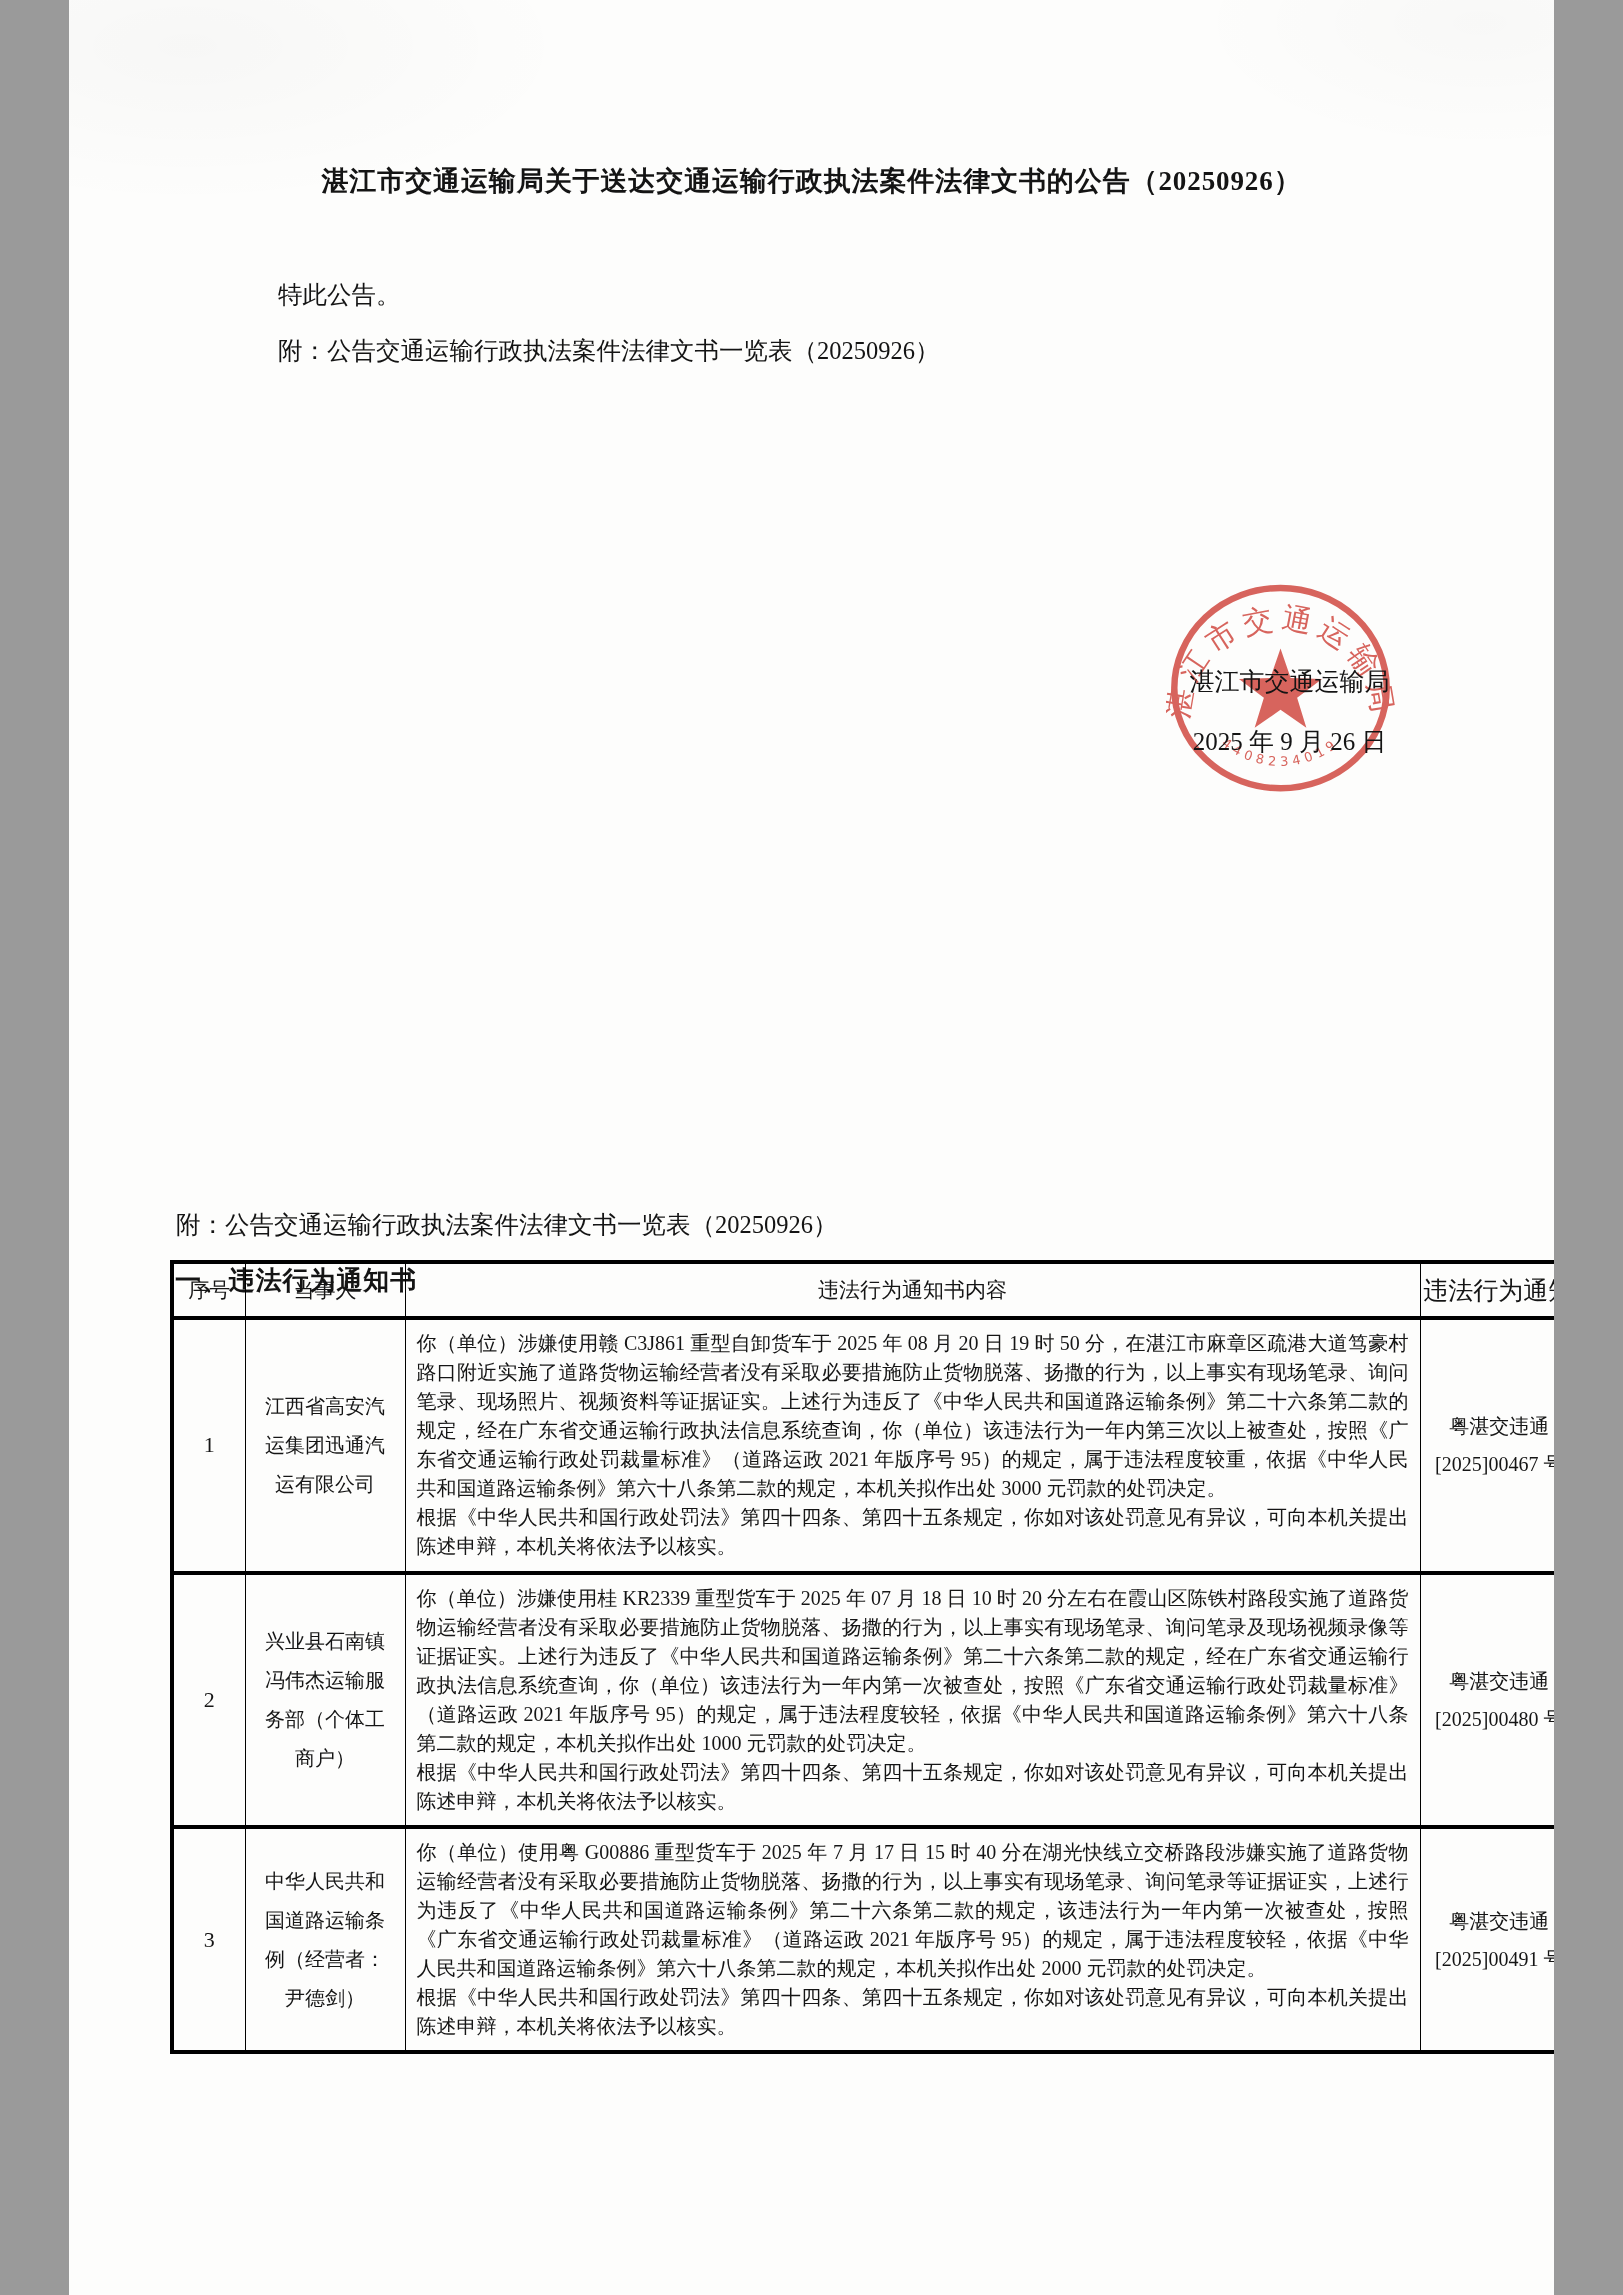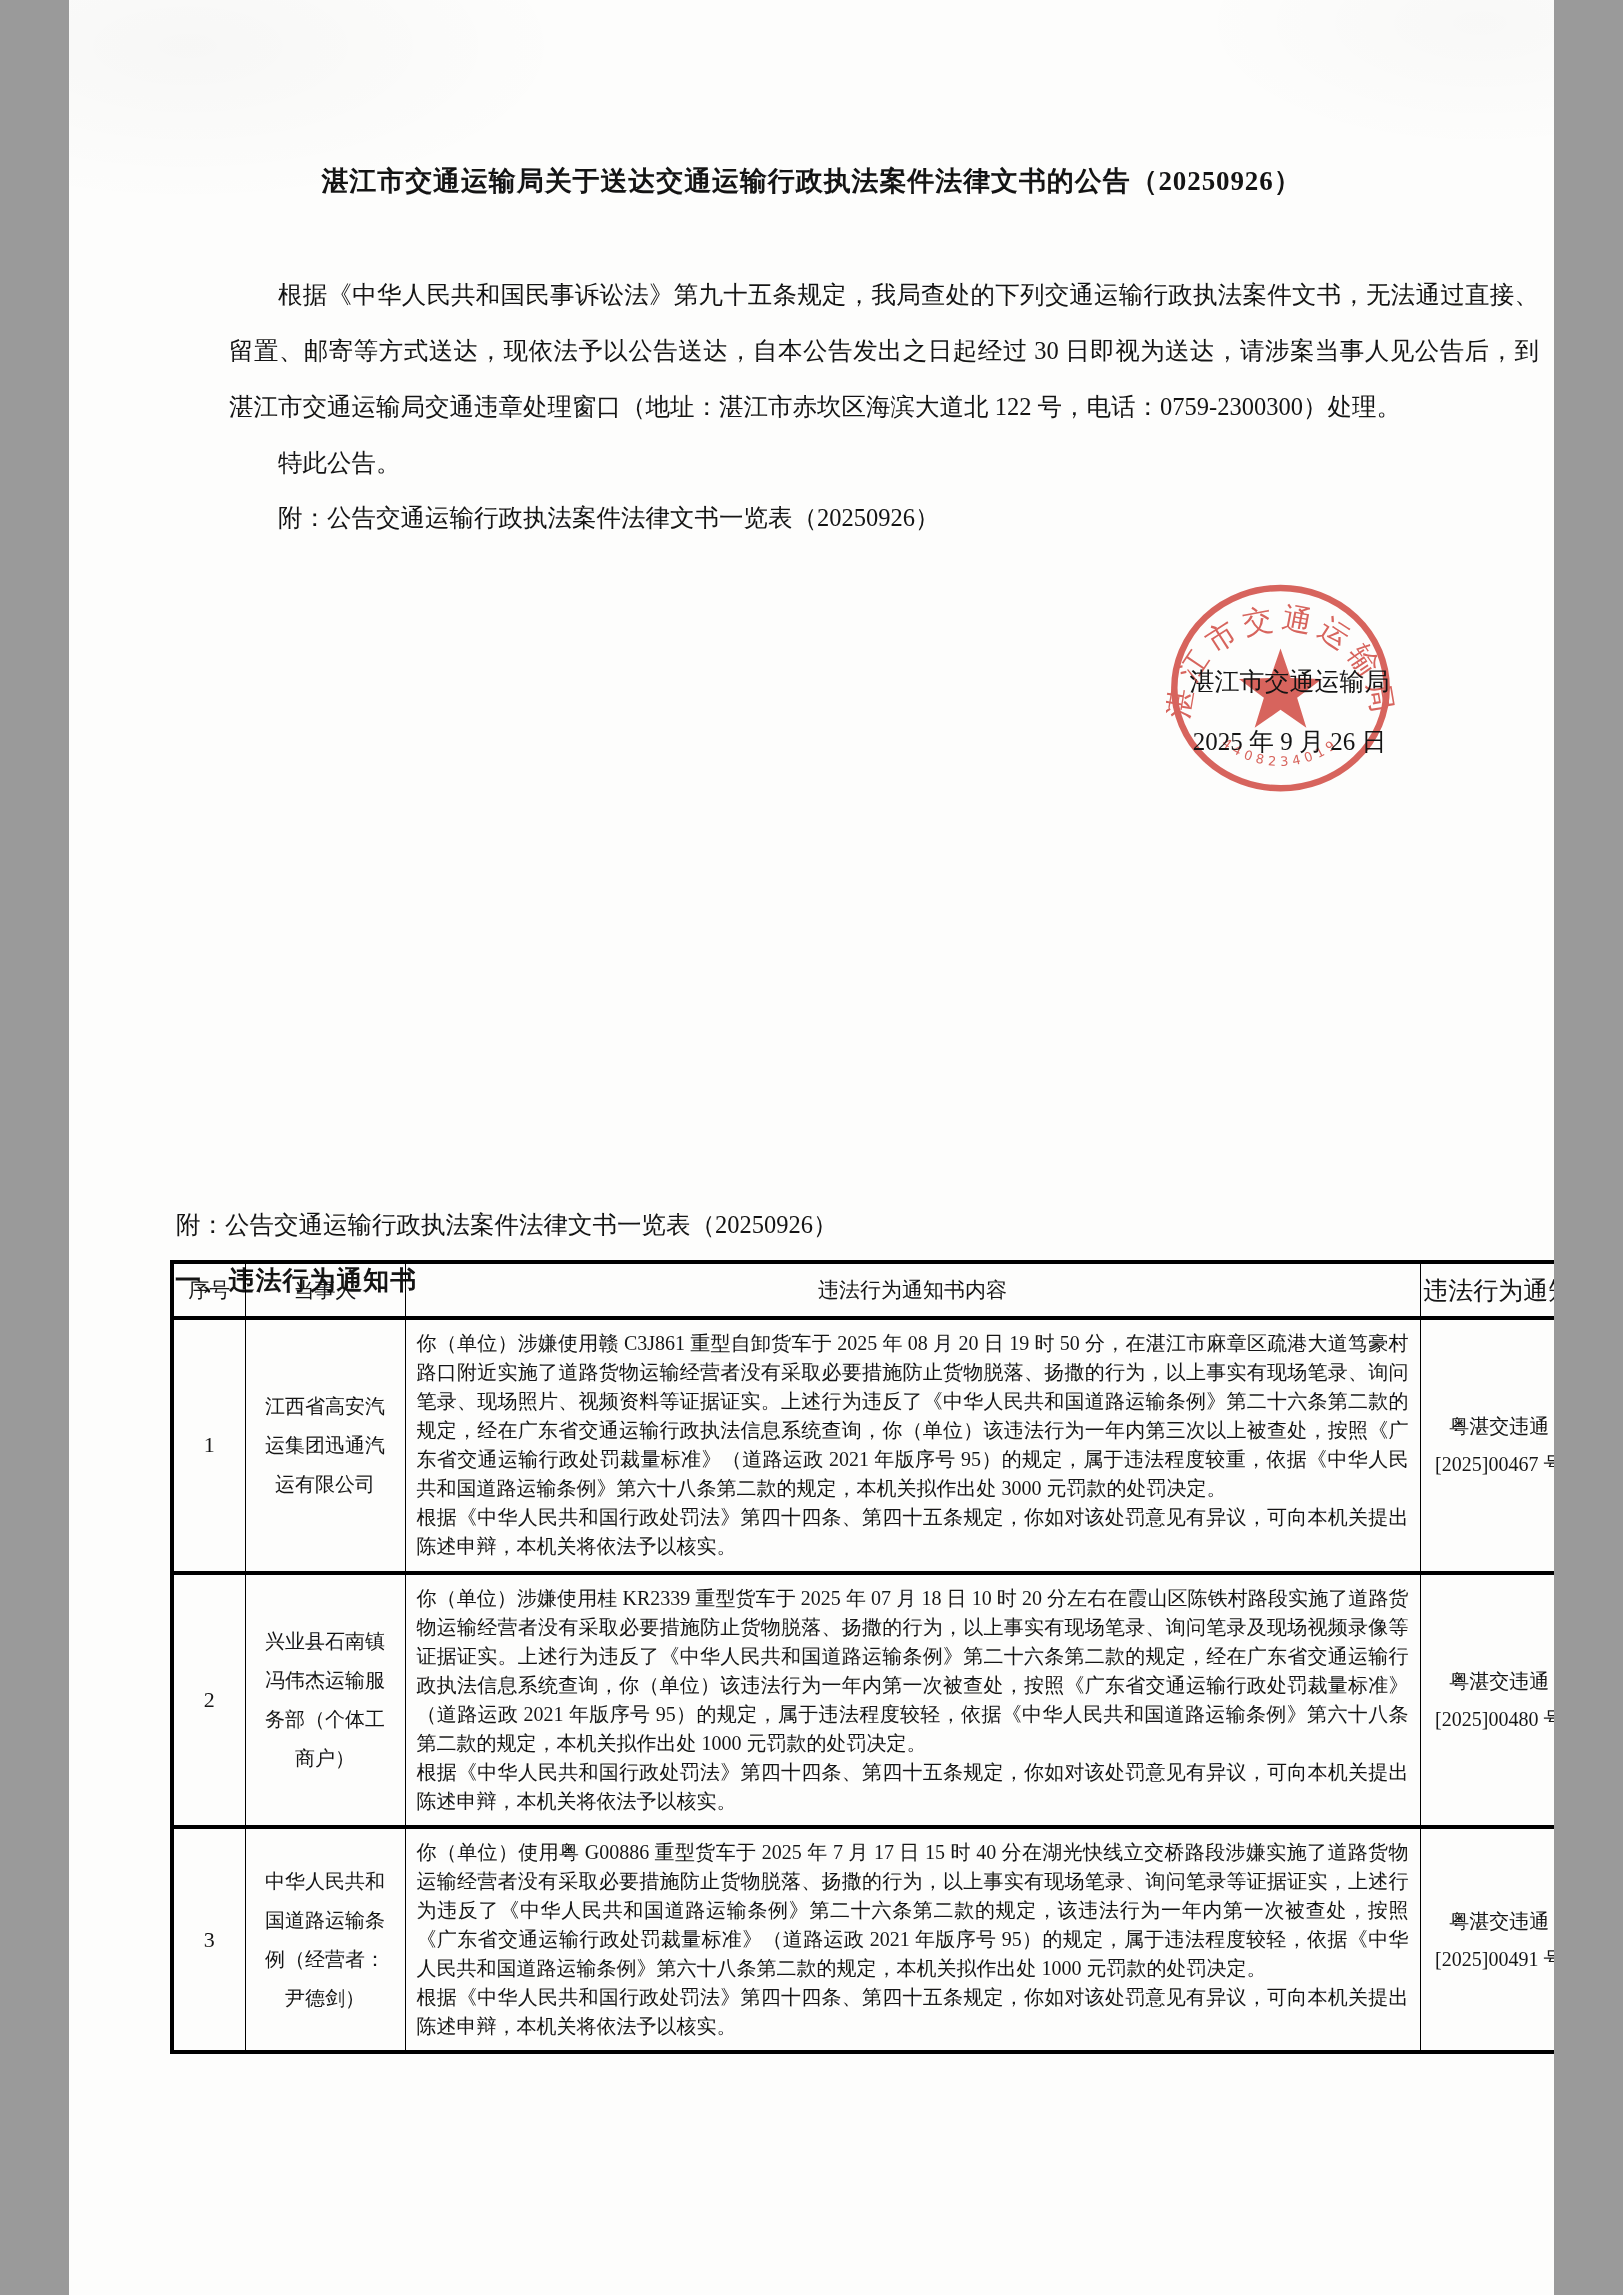--- a/index.html
+++ b/index.html
@@ -95,21 +95,20 @@
   .cell-number { text-align:center; line-height:1.9; font-size:20px; }
 </style>
 </head>
 <body>
 
 <div class="page">
 
   <div class="doc-title">湛江市交通运输局关于送达交通运输行政执法案件法律文书的公告（20250926）</div>
 
   <div class="body-block">
-    <p>根据《中华人民共和国民事诉讼法》第九十五条规定，我局查处的下列交通运输行政执法案件文书，无法通过直接、留置、邮寄等方式送达，现依法予以公告送达，自本公告发出之日起经过 30 日即视为送达，请涉案当事人见公告后，到湛江市交通运输局交通违章处理窗口（地址：湛江市赤坎区海滨大道北 122 号，电话：0759-2300300）处理。</p>
     <p>特此公告。</p>
     <p>附：公告交通运输行政执法案件法律文书一览表（20250926）</p>
   </div>
 
   <svg class="seal" viewBox="0 0 496 470" xmlns="http://www.w3.org/2000/svg">
     <defs>
       <path id="sealTopArc" d="M 52,318 A 198,188 0 1 1 444,318" fill="none"></path>
       <path id="sealBottomArc" d="M 96,330 A 186,166 0 0 0 400,330" fill="none"></path>
     </defs>
     <ellipse cx="248" cy="232" rx="230" ry="217" fill="none" stroke="#d65850" stroke-width="14"></ellipse>
@@ -162,21 +161,21 @@
         <td class="cell-body">
           <div class="main-para">你（单位）涉嫌使用桂 KR2339 重型货车于 2025 年 07 月 18 日 10 时 20 分左右在霞山区陈铁村路段实施了道路货物运输经营者没有采取必要措施防止货物脱落、扬撒的行为，以上事实有现场笔录、询问笔录及现场视频录像等证据证实。上述行为违反了《中华人民共和国道路运输条例》第二十六条第二款的规定，经在广东省交通运输行政执法信息系统查询，你（单位）该违法行为一年内第一次被查处，按照《广东省交通运输行政处罚裁量标准》（道路运政 2021 年版序号 95）的规定，属于违法程度较轻，依据《中华人民共和国道路运输条例》第六十八条第二款的规定，本机关拟作出处 1000 元罚款的处罚决定。</div>
           <div class="note-para">根据《中华人民共和国行政处罚法》第四十四条、第四十五条规定，你如对该处罚意见有异议，可向本机关提出陈述申辩，本机关将依法予以核实。</div>
         </td>
         <td class="cell-number">粤湛交违通[2025]00480 号</td>
       </tr>
       <tr>
         <td class="cell-index">3</td>
         <td class="cell-party">中华人民共和国道路运输条例（经营者：尹德剑）</td>
         <td class="cell-body">
-          <div class="main-para">你（单位）使用粤 G00886 重型货车于 2025 年 7 月 17 日 15 时 40 分在湖光快线立交桥路段涉嫌实施了道路货物运输经营者没有采取必要措施防止货物脱落、扬撒的行为，以上事实有现场笔录、询问笔录等证据证实，上述行为违反了《中华人民共和国道路运输条例》第二十六条第二款的规定，该违法行为一年内第一次被查处，按照《广东省交通运输行政处罚裁量标准》（道路运政 2021 年版序号 95）的规定，属于违法程度较轻，依据《中华人民共和国道路运输条例》第六十八条第二款的规定，本机关拟作出处 1000 元罚款的处罚决定。</div>
+          <div class="main-para">你（单位）使用粤 G00886 重型货车于 2025 年 7 月 17 日 15 时 40 分在湖光快线立交桥路段涉嫌实施了道路货物运输经营者没有采取必要措施防止货物脱落、扬撒的行为，以上事实有现场笔录、询问笔录等证据证实，上述行为违反了《中华人民共和国道路运输条例》第二十六条第二款的规定，该违法行为一年内第一次被查处，按照《广东省交通运输行政处罚裁量标准》（道路运政 2021 年版序号 95）的规定，属于违法程度较轻，依据《中华人民共和国道路运输条例》第六十八条第二款的规定，本机关拟作出处 2000 元罚款的处罚决定。</div>
           <div class="note-para">根据《中华人民共和国行政处罚法》第四十四条、第四十五条规定，你如对该处罚意见有异议，可向本机关提出陈述申辩，本机关将依法予以核实。</div>
         </td>
         <td class="cell-number">粤湛交违通[2025]00491 号</td>
       </tr>
     </tbody>
   </table>
 
 </div>
 
 

